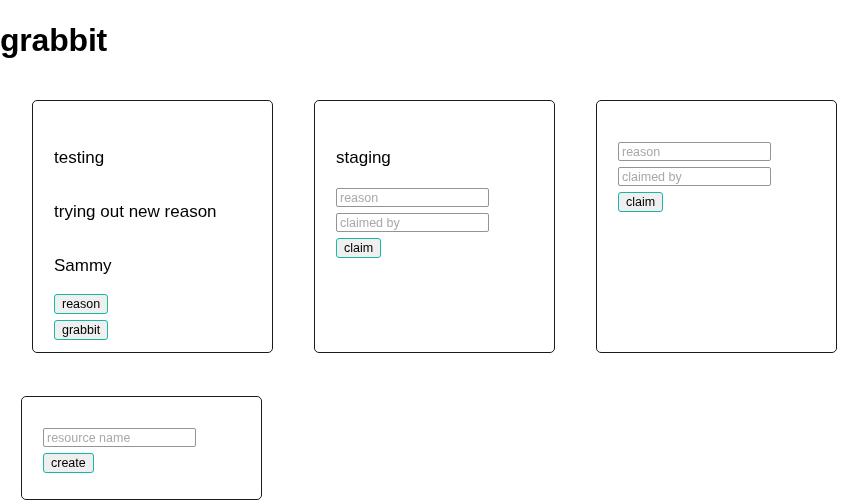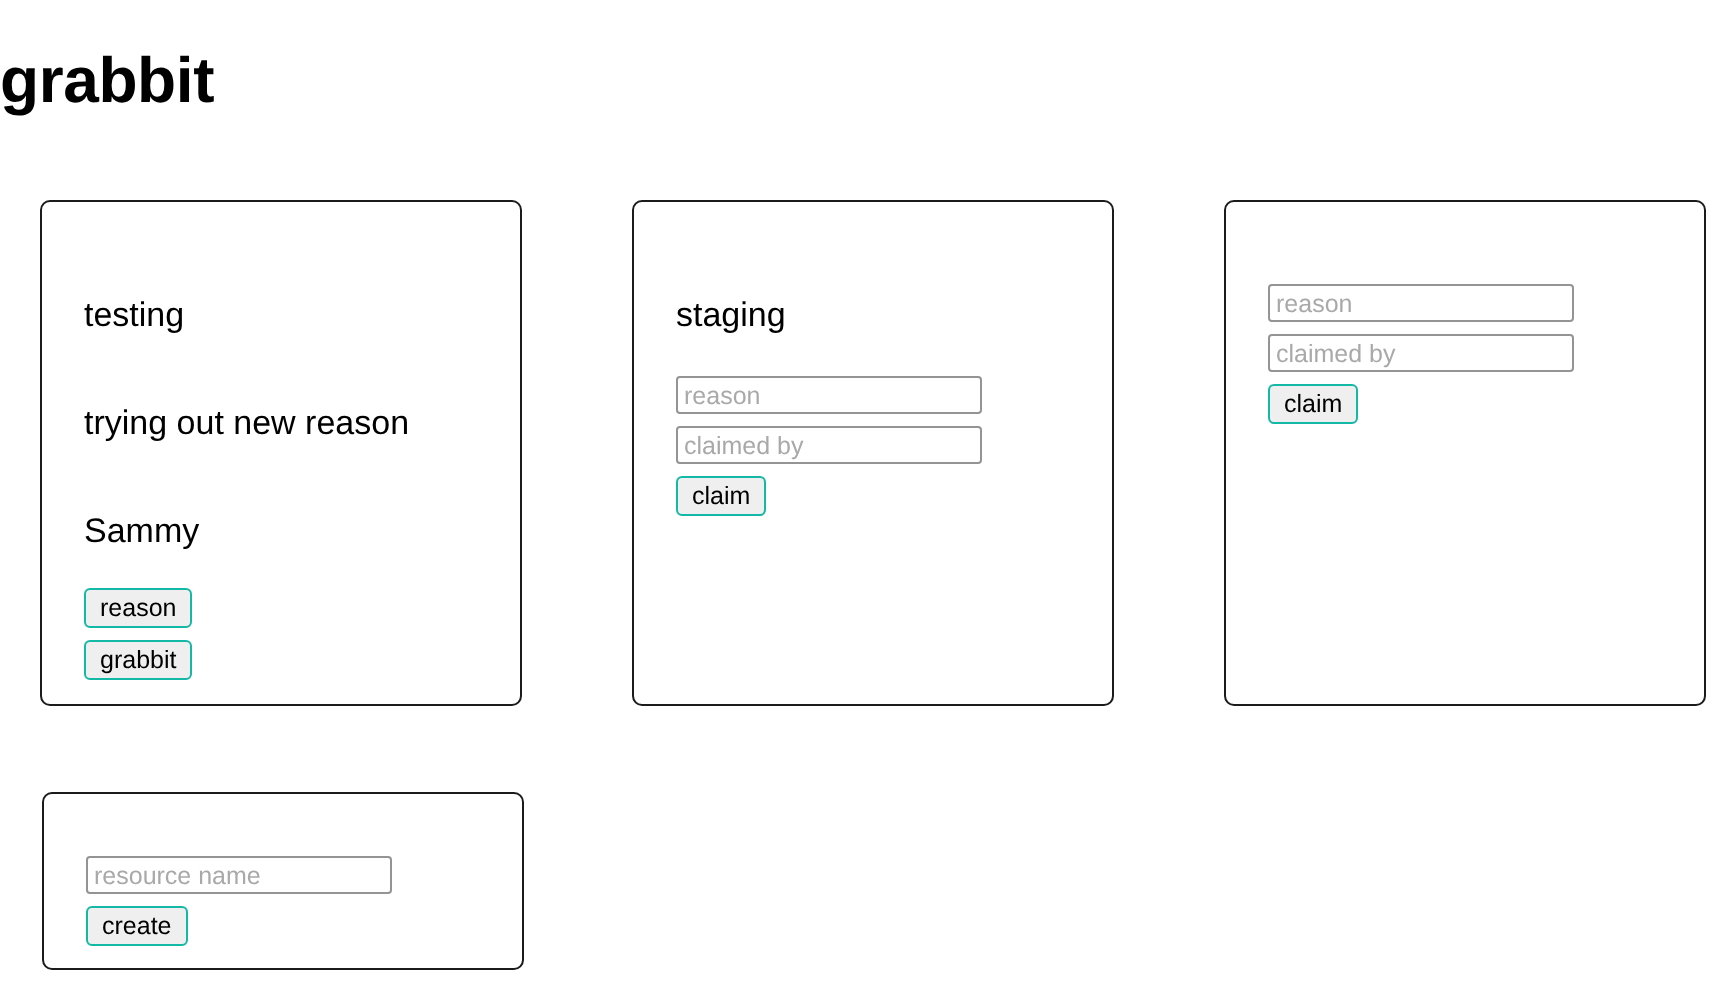--- a/index.html
+++ b/index.html
@@ -23,23 +23,23 @@
     letter-spacing: -0.2px;
     margin: 0;
     padding-top: 21px;
     line-height: 38px;
     color: #000000;
   }
 
   .cards-row {
     position: absolute;
     top: 100px;
-    left: 20px;
+    left: 32px;
     display: flex;
-    gap: 55px;
+    gap: 41px;
   }
 
   .card {
     box-sizing: border-box;
     width: 241px;
     height: 253px;
     border: 1px solid #1b1b1b;
     border-radius: 5px;
     background: #ffffff;
     padding: 21px;
@@ -107,21 +107,21 @@
   .btn-stack {
     margin-top: 18px;
   }
 
   .create-card {
     position: absolute;
     top: 396px;
     left: 21px;
     box-sizing: border-box;
     width: 241px;
-    height: 89px;
+    height: 104px;
     border: 1px solid #1b1b1b;
     border-radius: 5px;
     background: #ffffff;
     padding: 21px;
   }
   .create-card .create-fields {
     margin-top: 10px;
   }
 </style>
 </head>

